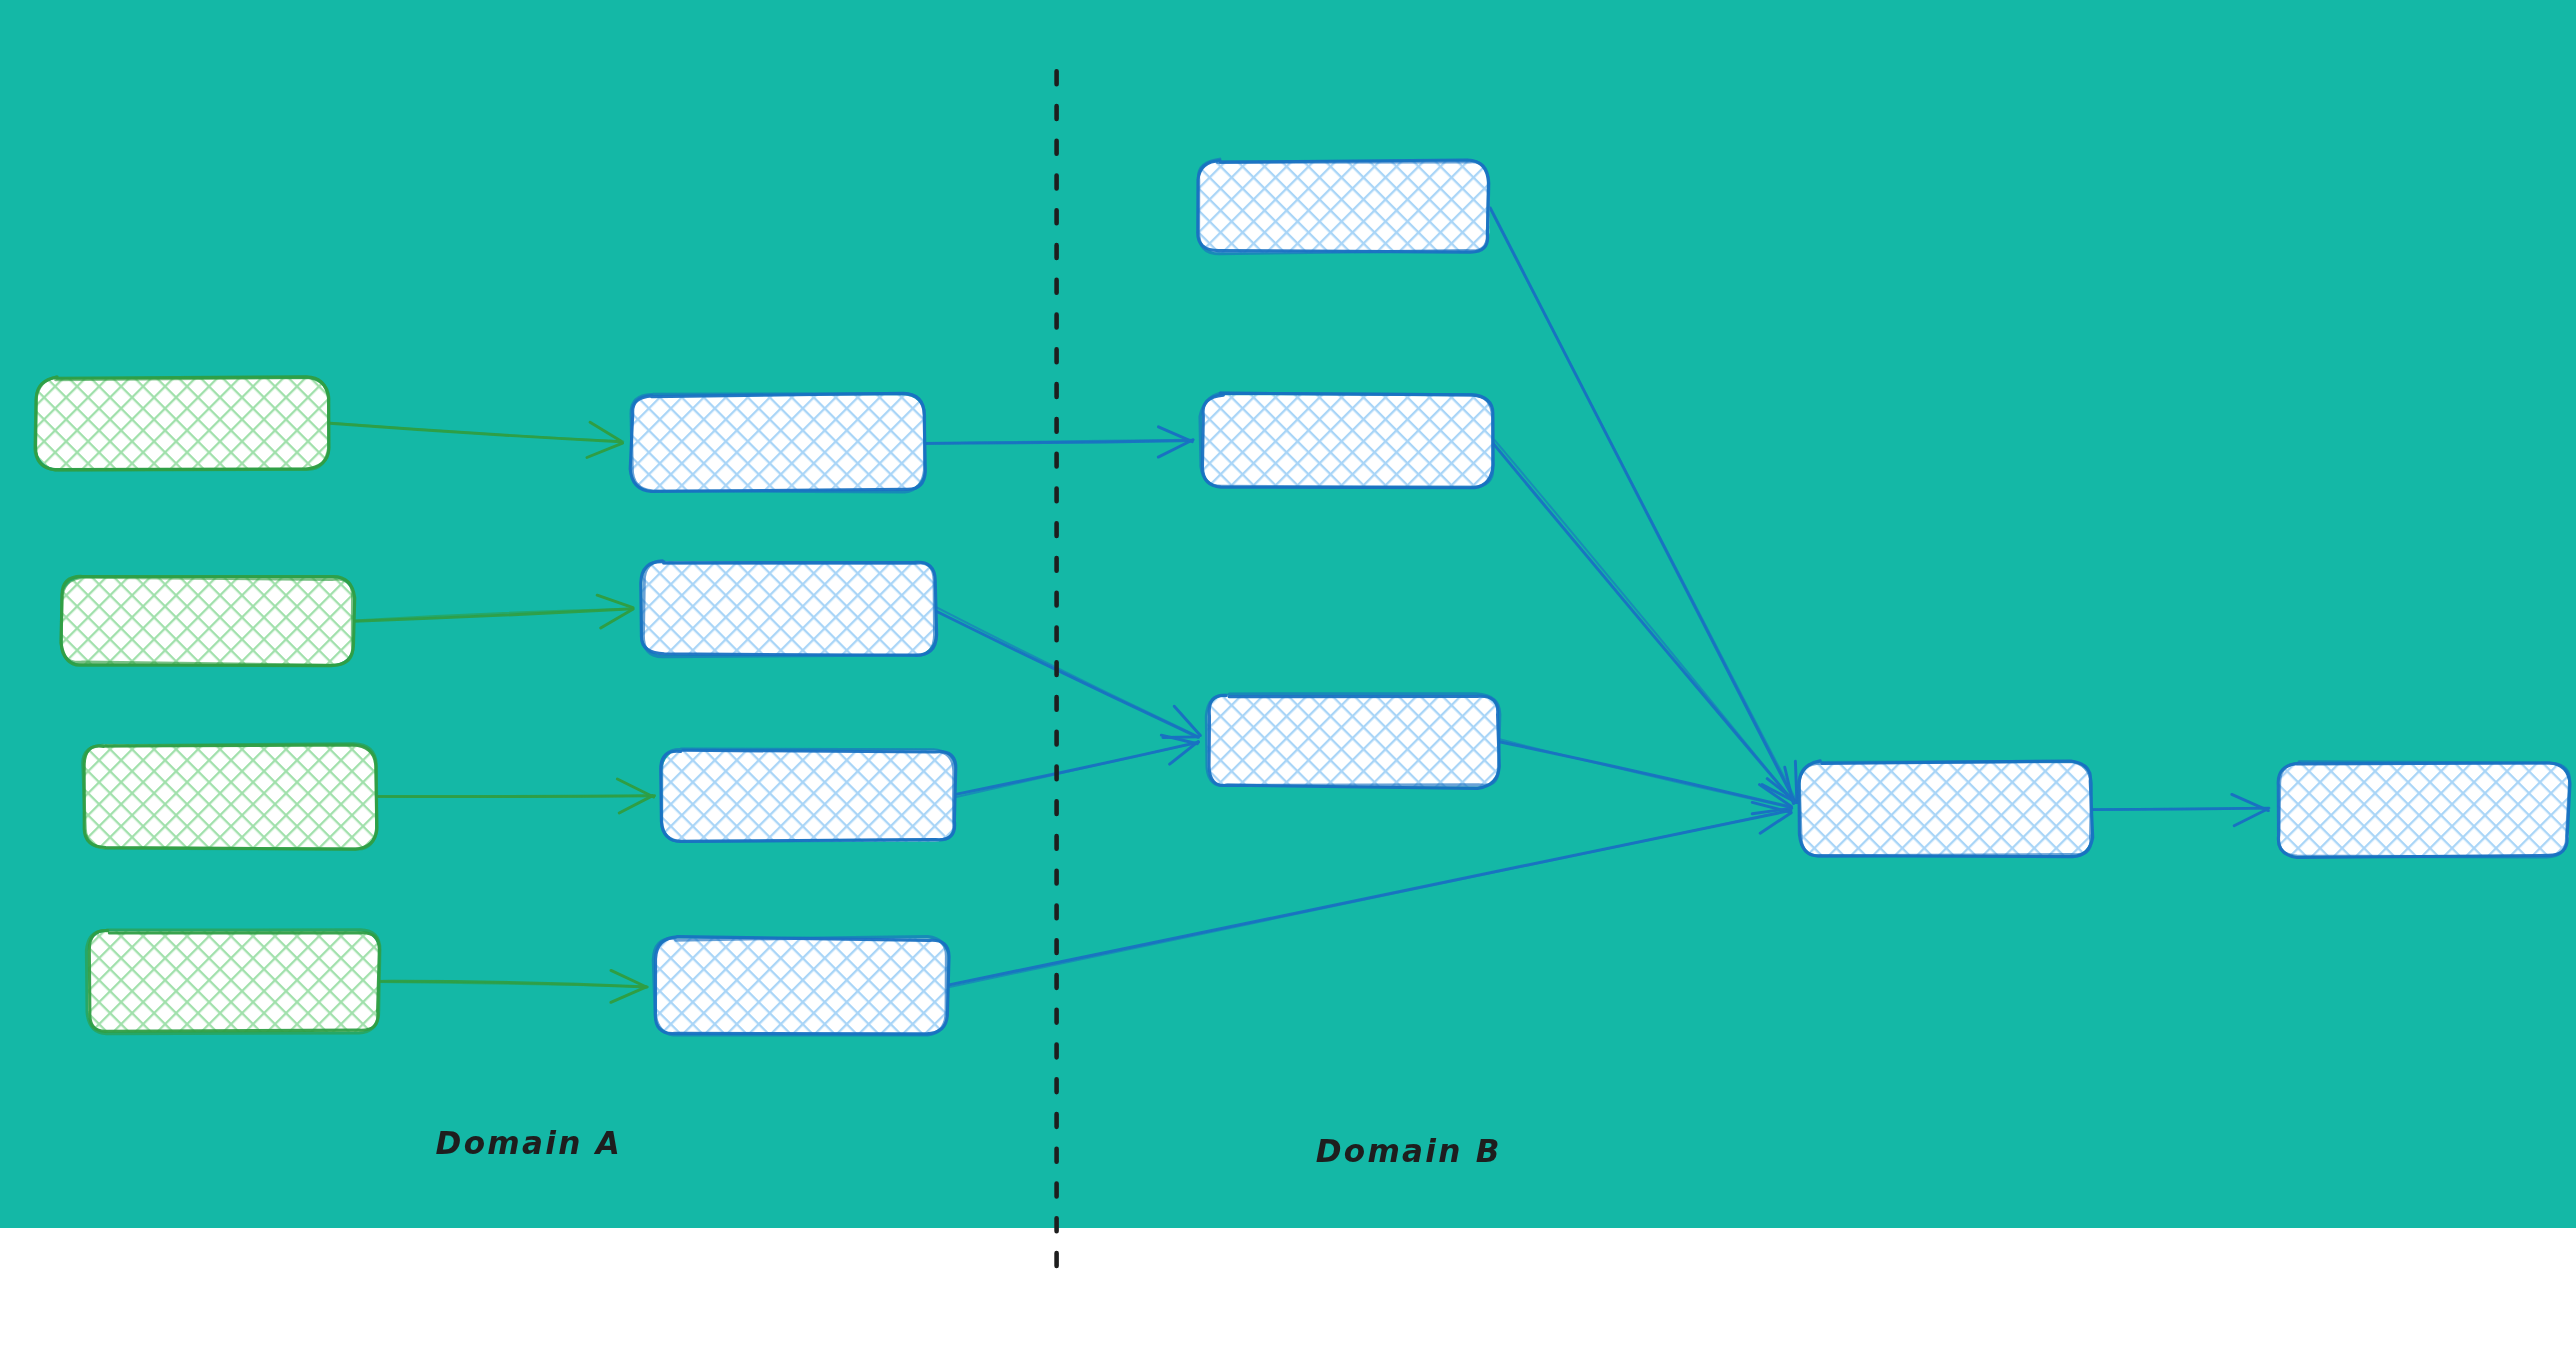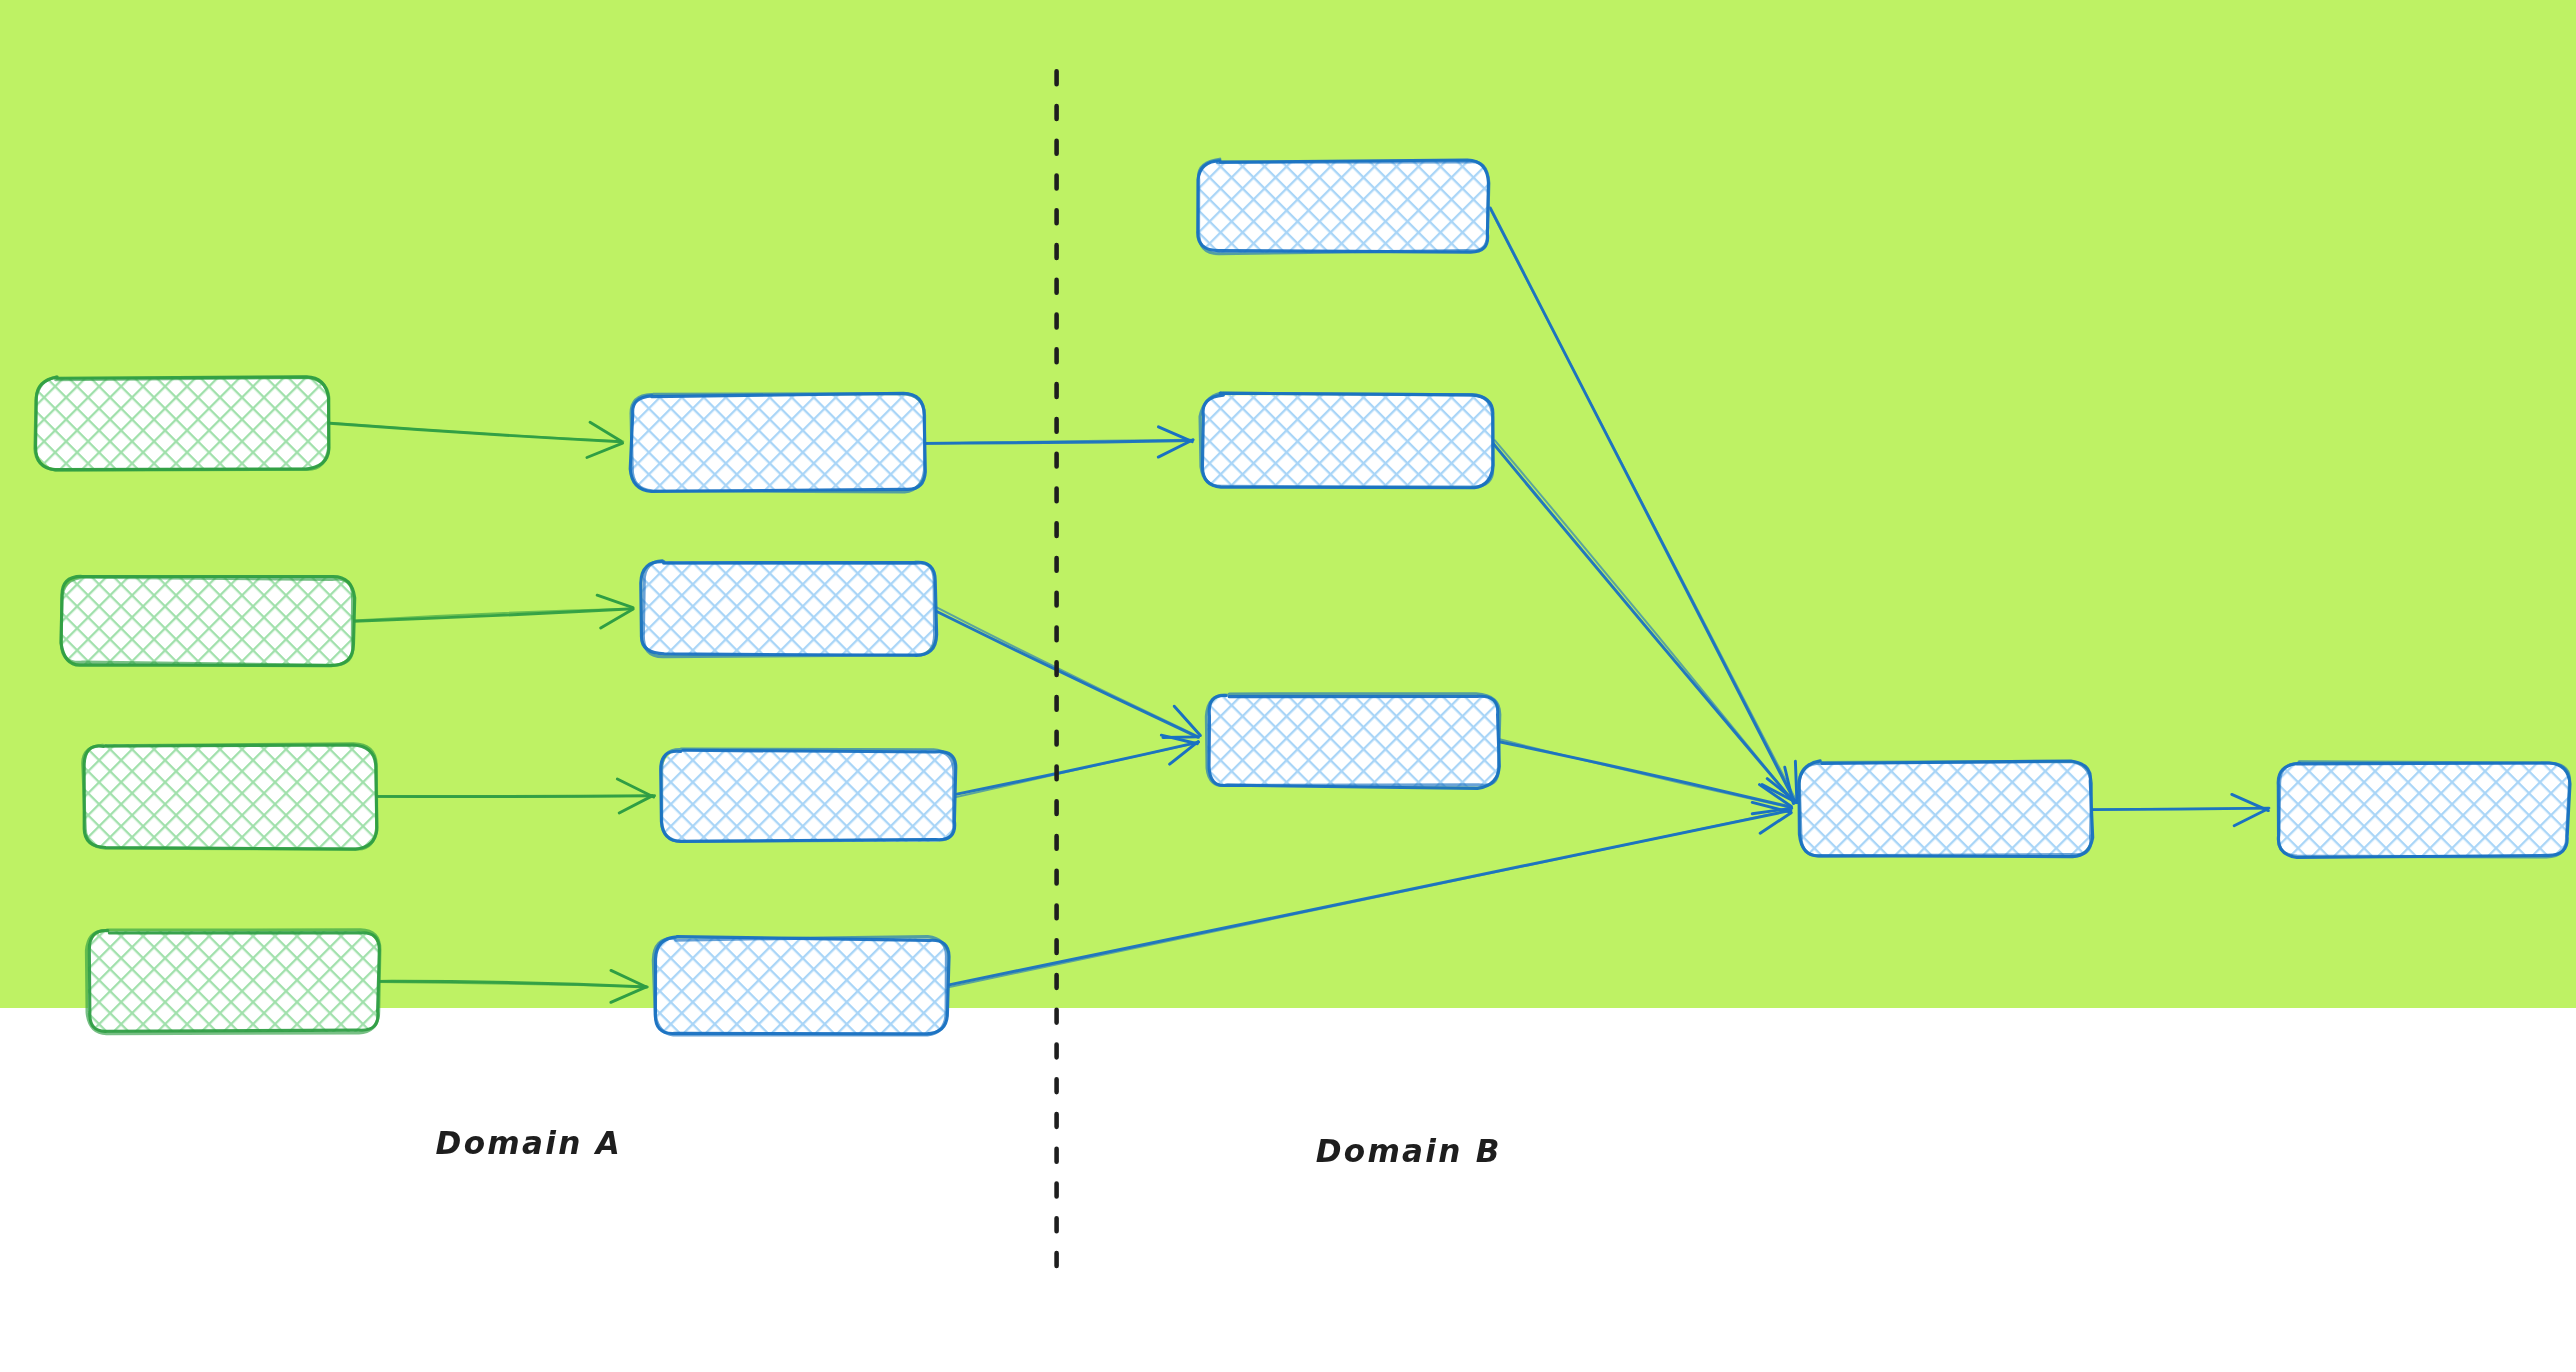--- a/index.html
+++ b/index.html
@@ -9,22 +9,22 @@
   }
   body {
     width: 2576px;
     height: 1372px;
     overflow: hidden;
     font-family: "DejaVu Sans", sans-serif;
   }
   #canvas-root {
     position: relative;
     width: 2576px;
-    height: 1008px;
-    background: #bef264;
+    height: 1228px;
+    background: #14b8a6;
   }
   #diagram-svg {
     display: block;
     width: 2576px;
     height: 1372px;
   }
   .domain-label {
     font-family: "DejaVu Sans", sans-serif;
     font-size: 34px;
     font-weight: 600;

